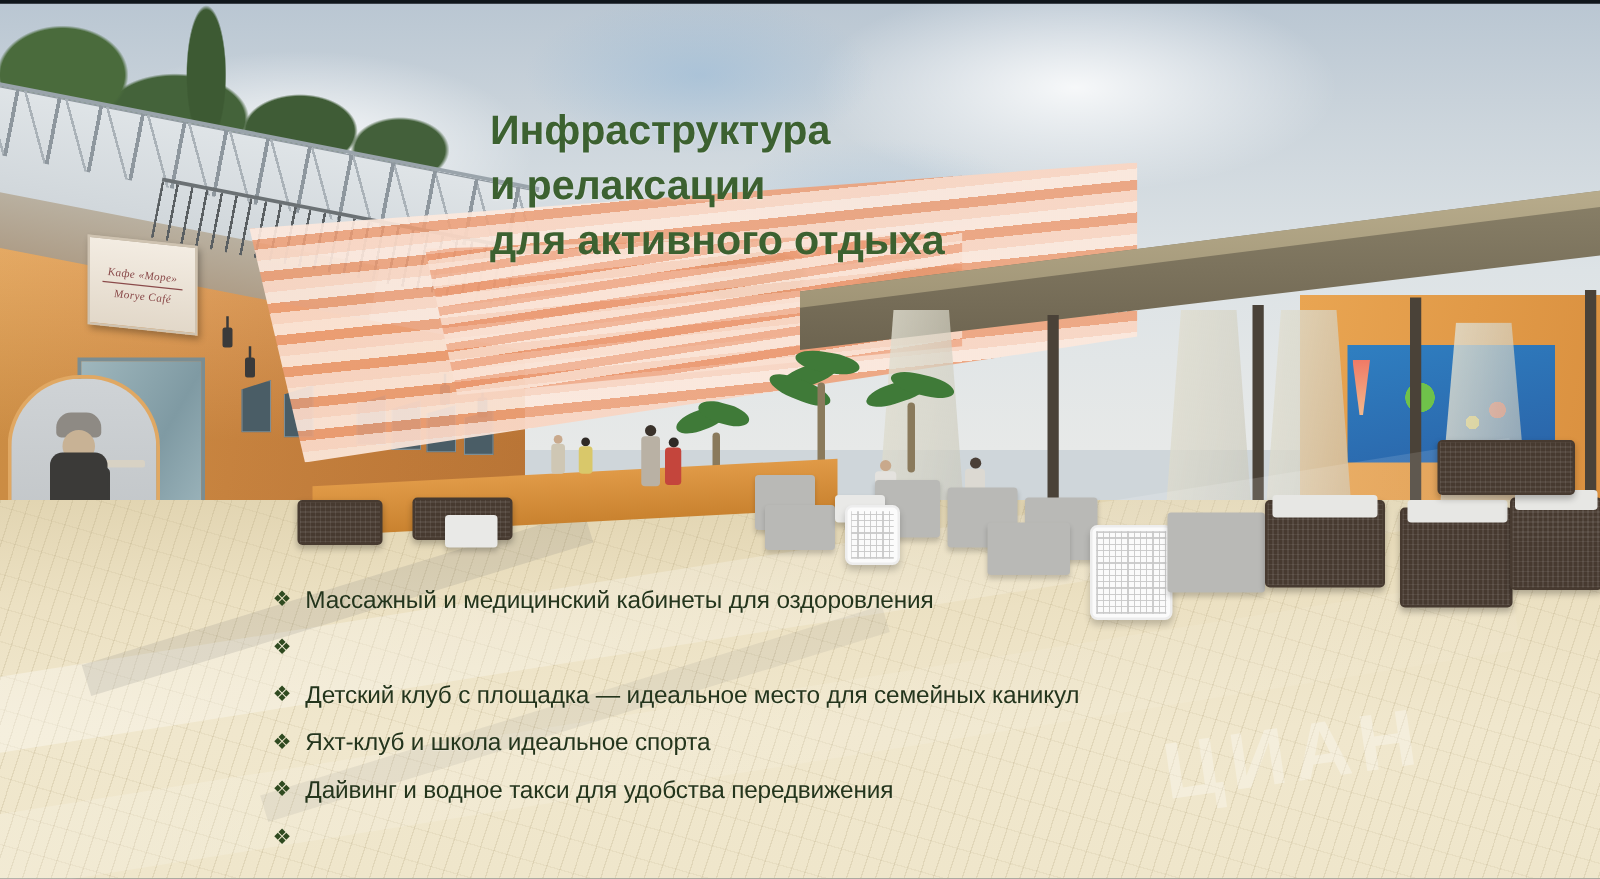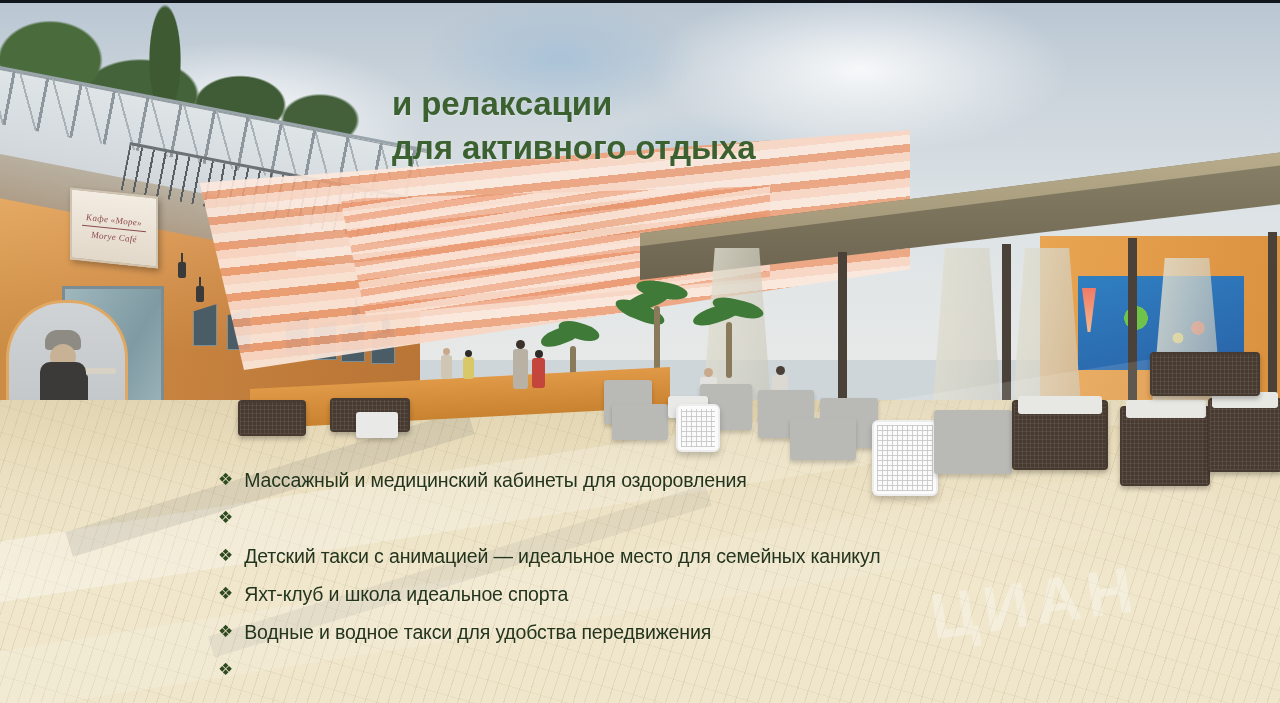--- a/index.html
+++ b/index.html
@@ -423,42 +423,43 @@
     <div class="rattan" style="left:238px;top:400px;width:68px;height:36px;"></div>
     <div class="rattan" style="left:330px;top:398px;width:80px;height:34px;"></div>
     <div class="sofa white" style="left:356px;top:412px;width:42px;height:26px;"></div>
   </div>
 
   <span class="topbar"></span>
 
   <div class="watermark">ЦИАН</div>
 
   <div class="heading">
+    <div>Инфраструктура</div>
     <div>и релаксации</div>
     <div>для активного отдыха</div>
   </div>
 
   <div class="bullets">
     <div class="bullet">
       <span class="mark">❖</span>
       <span class="txt">Массажный и медицинский кабинеты для оздоровления</span>
     </div>
     <div class="bullet">
       <span class="mark">❖</span>
     </div>
     <div class="bullet">
       <span class="mark">❖</span>
-      <span class="txt">Детский такси с анимацией — идеальное место для семейных каникул</span>
+      <span class="txt">Детский клуб с площадка — идеальное место для семейных каникул</span>
     </div>
     <div class="bullet">
       <span class="mark">❖</span>
       <span class="txt">Яхт-клуб и школа идеальное спорта</span>
     </div>
     <div class="bullet">
       <span class="mark">❖</span>
-      <span class="txt">Водные и водное такси для удобства передвижения</span>
+      <span class="txt">Дайвинг и водное такси для удобства передвижения</span>
     </div>
     <div class="bullet">
       <span class="mark">❖</span>
     </div>
   </div>
 
 </div>
 
 </body></html>

